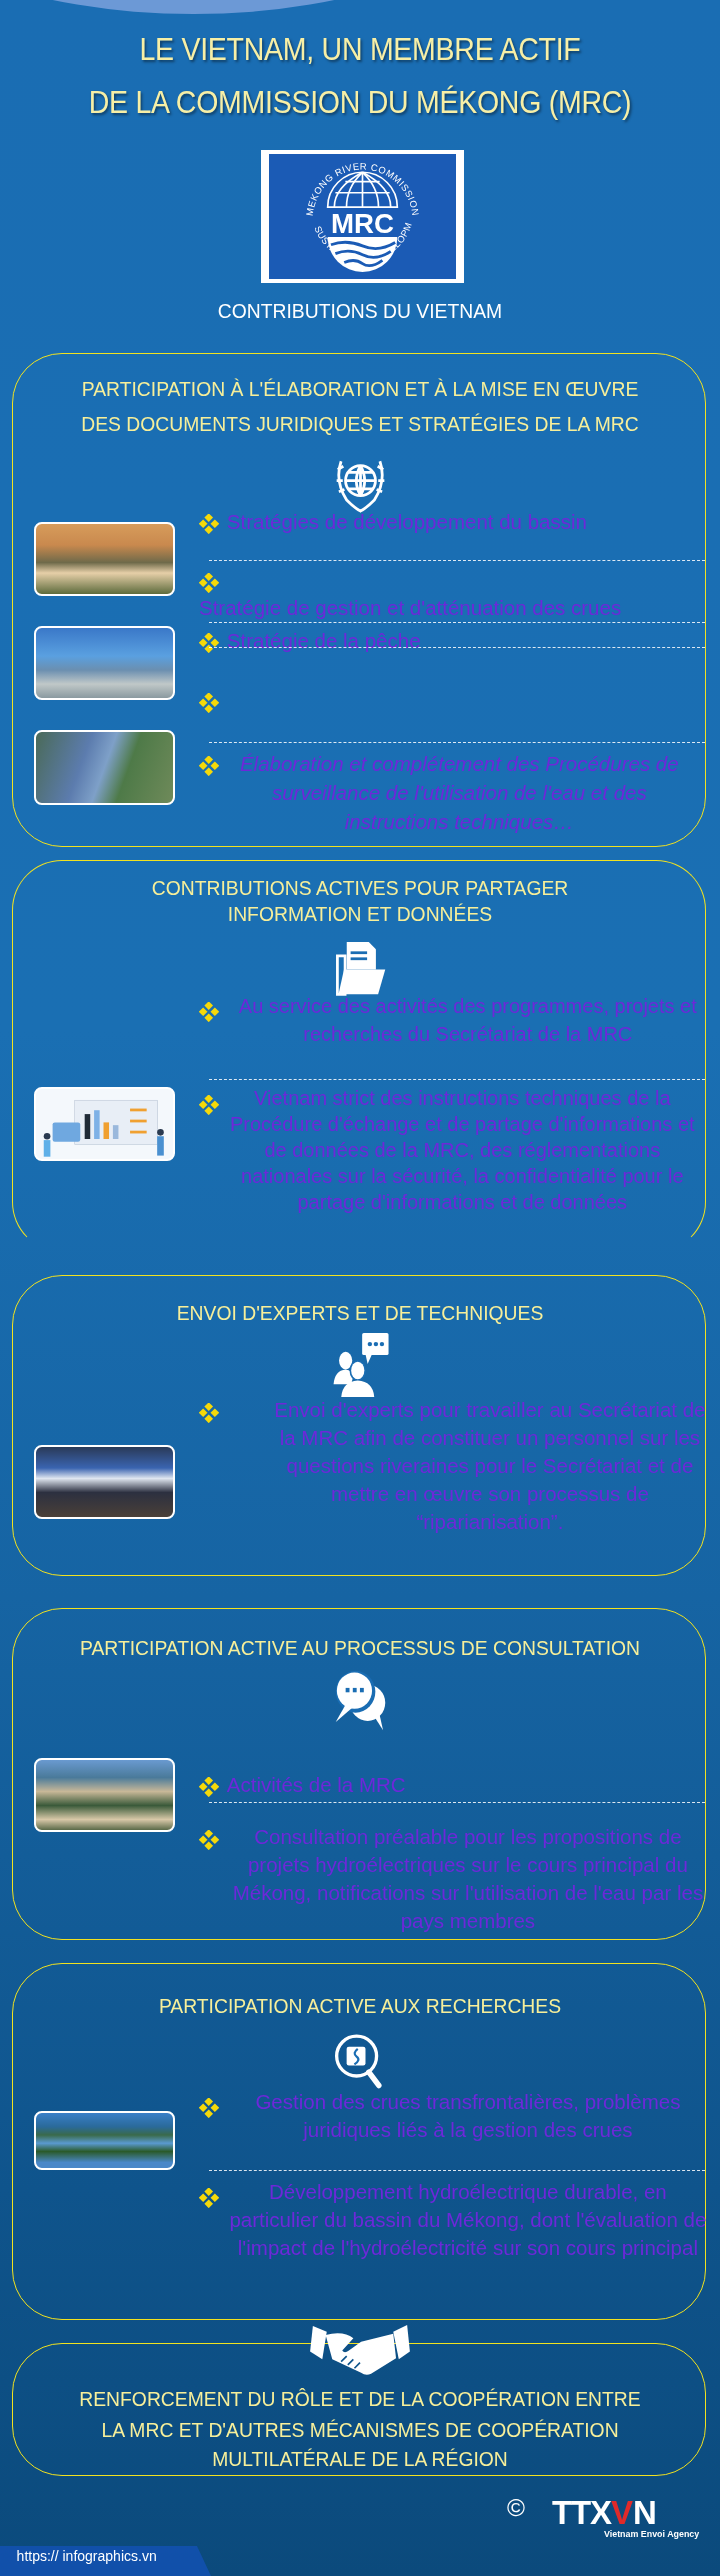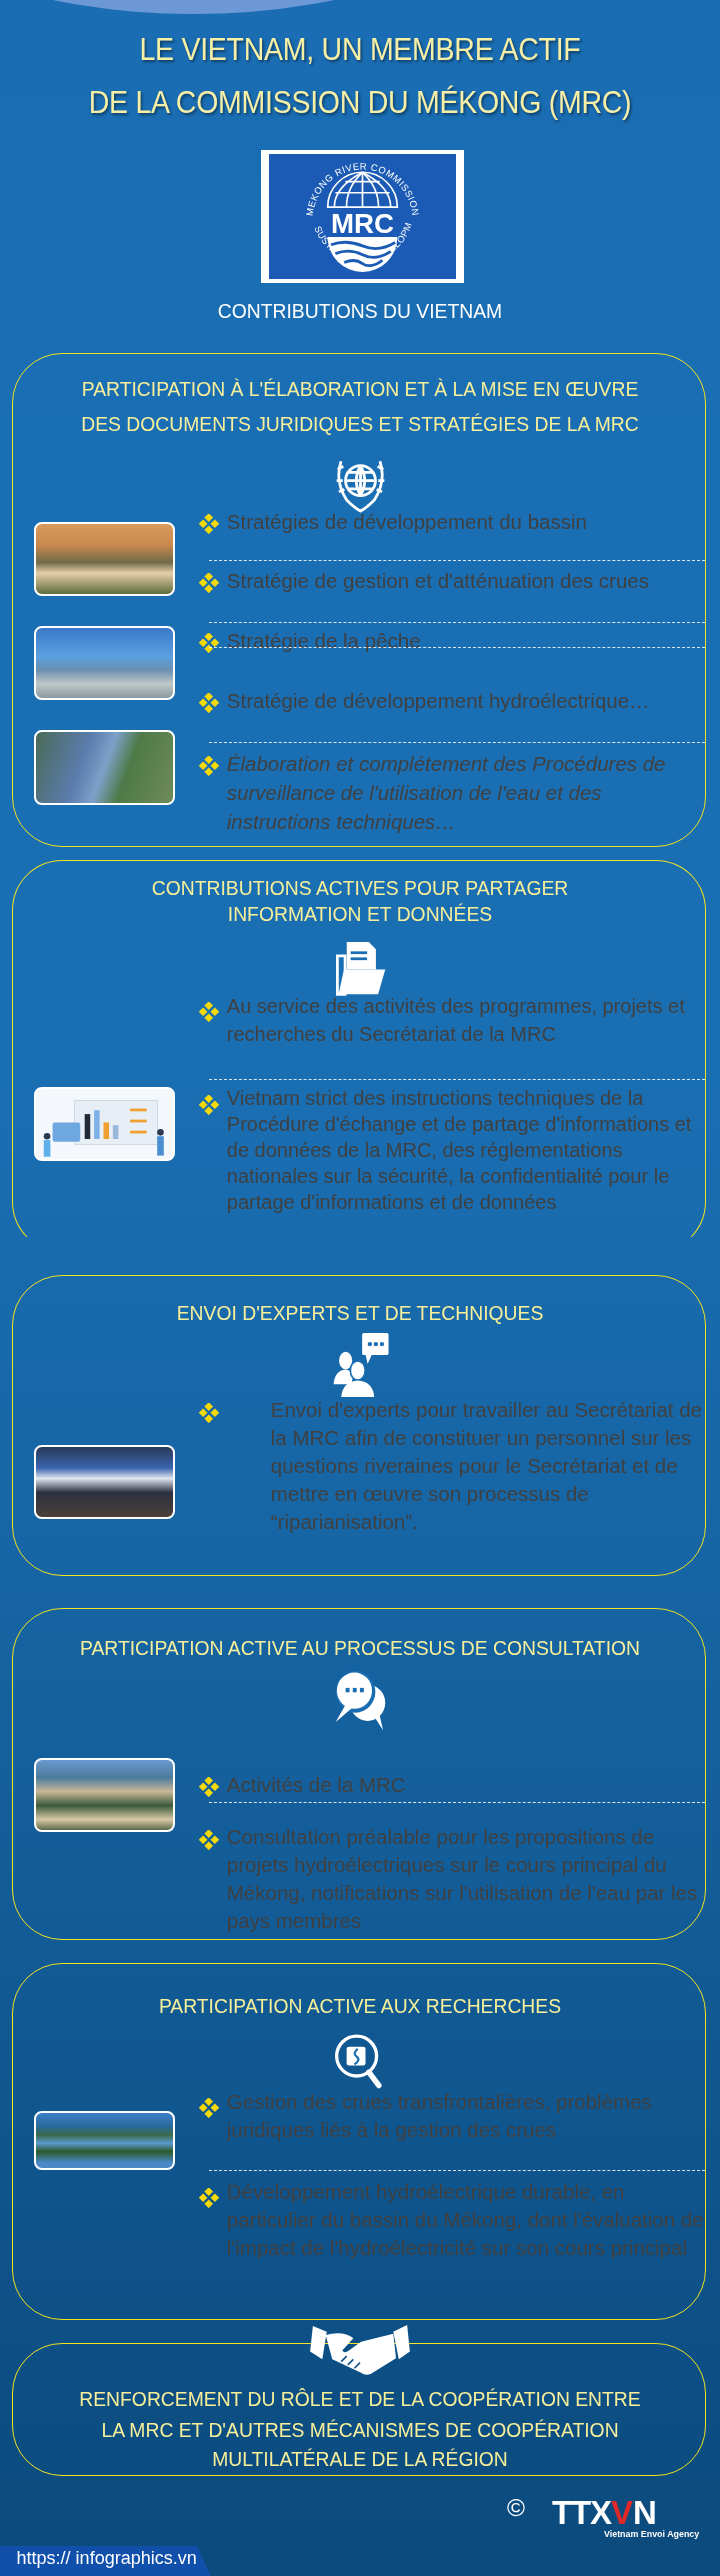--- a/index.html
+++ b/index.html
@@ -16,26 +16,26 @@
   .subtitle { left:0; width:720px; text-align:center; top:299px; color:#fff; font-size:21px;
     transform:scaleX(0.92); }
   .box { border:1.7px solid #f2e21f; border-radius:50px; left:11.6px; width:694px; box-sizing:border-box; }
   .box.open-bottom { border-bottom-color:transparent; }
   .sec-heading { left:0; width:720px; text-align:center; color:#f7ef9a; font-size:21px; line-height:33px;
     transform:scaleX(0.92); }
   .icon-wrap { left:327px; width:66px; height:66px; display:flex; align-items:center; justify-content:center; }
   .bullet { width:20px; height:20px; }
   .item { left:199px; width:510px; display:flex; align-items:flex-start; }
   .item .bullet { flex:0 0 auto; margin-top:6.6px; margin-right:7.8px; }
-  .item-text { color:#404040; font-size:20.5px; line-height:29px; transform-origin:left top; }
+  .item-text { color:#6d28d9; font-size:20.5px; line-height:29px; transform-origin:left top;text-align:center; }
   .divider { left:209px; width:496px; border-top:1.7px dashed rgba(255,255,255,0.85); height:0; }
   .photo { left:34px; width:141px; border:2.8px solid #fff; border-radius:7.8px; box-sizing:border-box; overflow:hidden; }
   .footer-strip { left:0; top:2546px; width:211px; height:30px; background:#1150aa;
     clip-path: polygon(0 0, 197px 0, 211px 30px, 0 30px); }
-  .footer-url { left:16.6px; top:2548px; color:#fff; font-size:18px; }
+  .footer-url { left:16.6px; top:2548px; color:#fff; font-size:14px; }
 </style>
 </head>
 <body>
 
 <div class="abs top-arc"></div>
 
 <div class="abs title" style="top:33px;">LE VIETNAM, UN MEMBRE ACTIF</div>
 <div class="abs title" style="top:86px;">DE LA COMMISSION DU MÉKONG (MRC)</div>
 
 <div class="abs logo-frame">
@@ -105,39 +105,38 @@
 <div class="abs photo" style="top:626px; height:74px; background:linear-gradient(180deg,#3a78c8 0%,#5aa0e0 40%,#6b8fb0 60%,#c0c8c8 80%,#8a9aa0 100%);"></div>
 <div class="abs photo" style="top:730px; height:75px; background:linear-gradient(110deg,#4a6a58 0%,#5c7cae 35%,#7ea0c8 50%,#4e7a48 65%,#6f8a5a 100%);"></div>
 
 <div class="abs item" style="top:507px;">
   <svg class="bullet" viewBox="0 0 36 36">
       <use href="#diamonds"></use>
     </svg>
   <div class="item-text">Stratégies de développement du bassin</div>
 </div>
 <div class="abs divider" style="top:560px;"></div>
-<div class="abs item" style="top:566px;">
+<div class="abs item" style="top:566px;flex-direction:column;">
   <svg class="bullet" viewBox="0 0 36 36">
       <use href="#diamonds"></use>
     </svg>
   <div class="item-text">Stratégie de gestion et d'atténuation des crues</div>
 </div>
 <div class="abs divider" style="top:622px;"></div>
 <div class="abs item" style="top:626px;">
   <svg class="bullet" viewBox="0 0 36 36">
       <use href="#diamonds"></use>
     </svg>
   <div class="item-text">Stratégie de la pêche</div>
 </div>
 <div class="abs divider" style="top:647px;"></div>
 <div class="abs item" style="top:686px;">
   <svg class="bullet" viewBox="0 0 36 36">
       <use href="#diamonds"></use>
     </svg>
-  <div class="item-text">Stratégie de développement hydroélectrique…</div>
 </div>
 <div class="abs divider" style="top:742px;"></div>
 <div class="abs item" style="top:749px;font-style:italic;">
   <svg class="bullet" viewBox="0 0 36 36">
       <use href="#diamonds"></use>
     </svg>
   <div class="item-text" style="width:465px;">Élaboration et complétement des Procédures de surveillance de l'utilisation de l'eau et des instructions techniques…</div>
 </div>
 
 <div class="abs box open-bottom" style="top:860px; height:392px;"></div>

